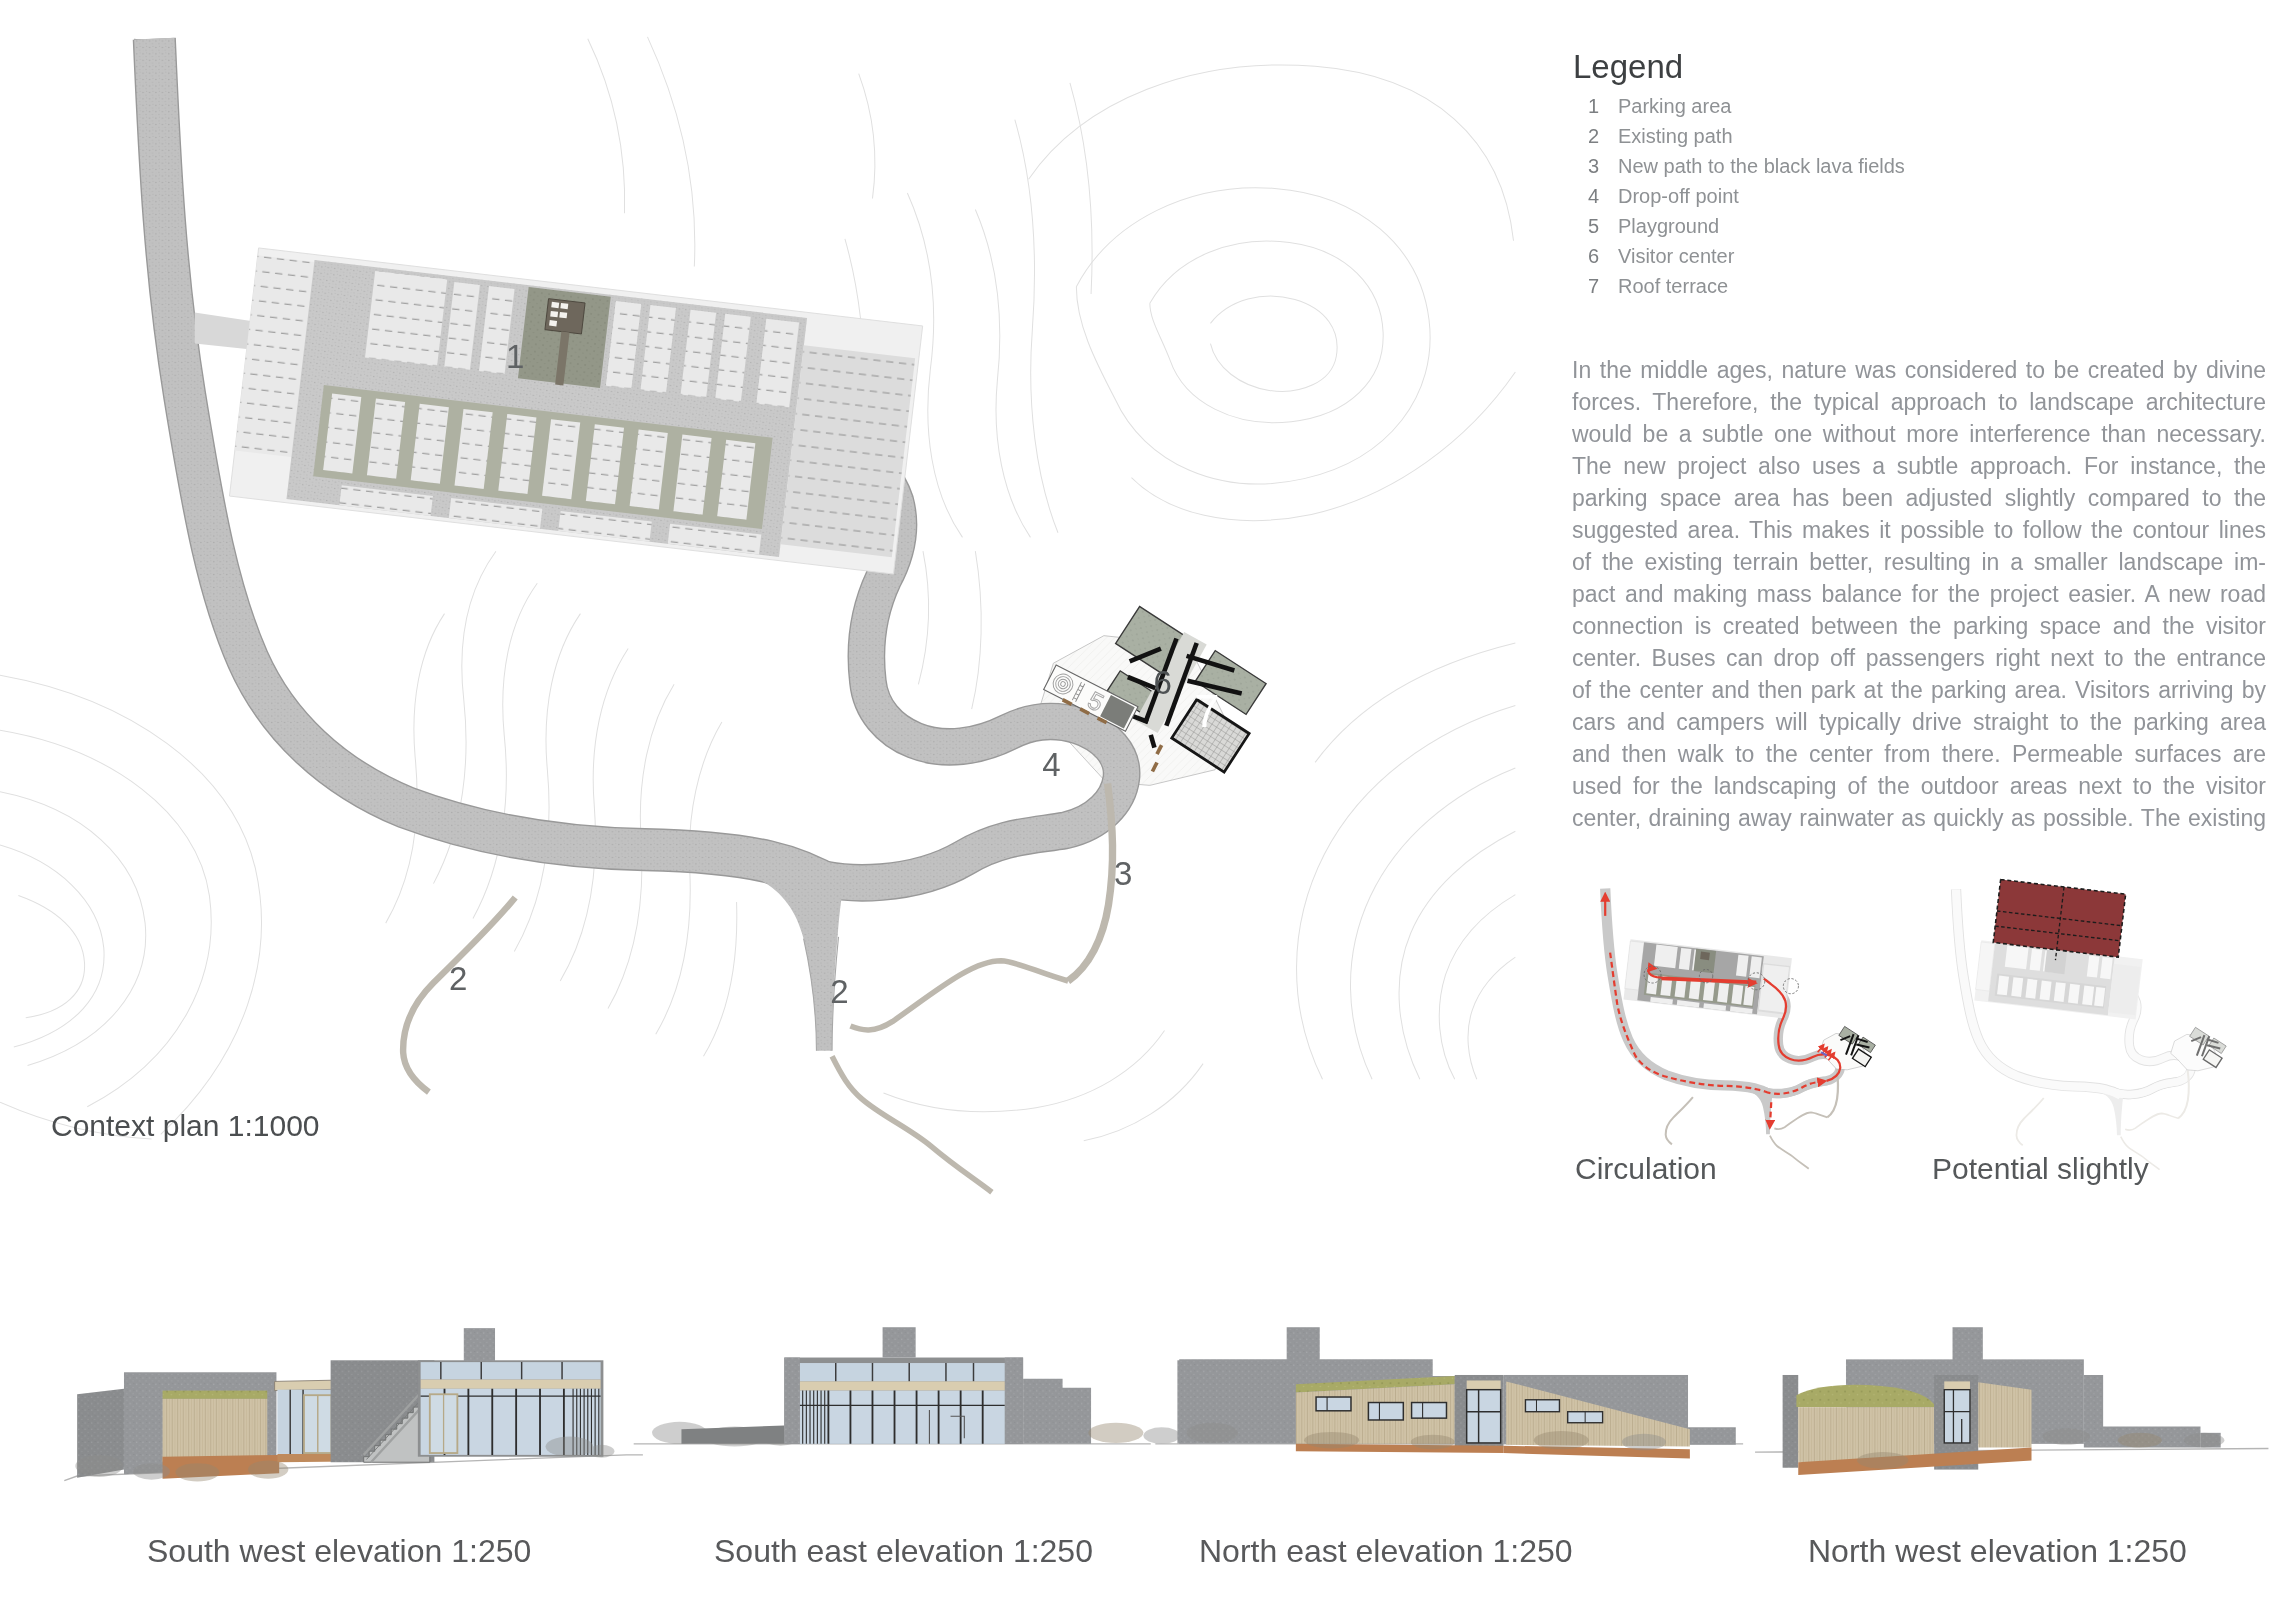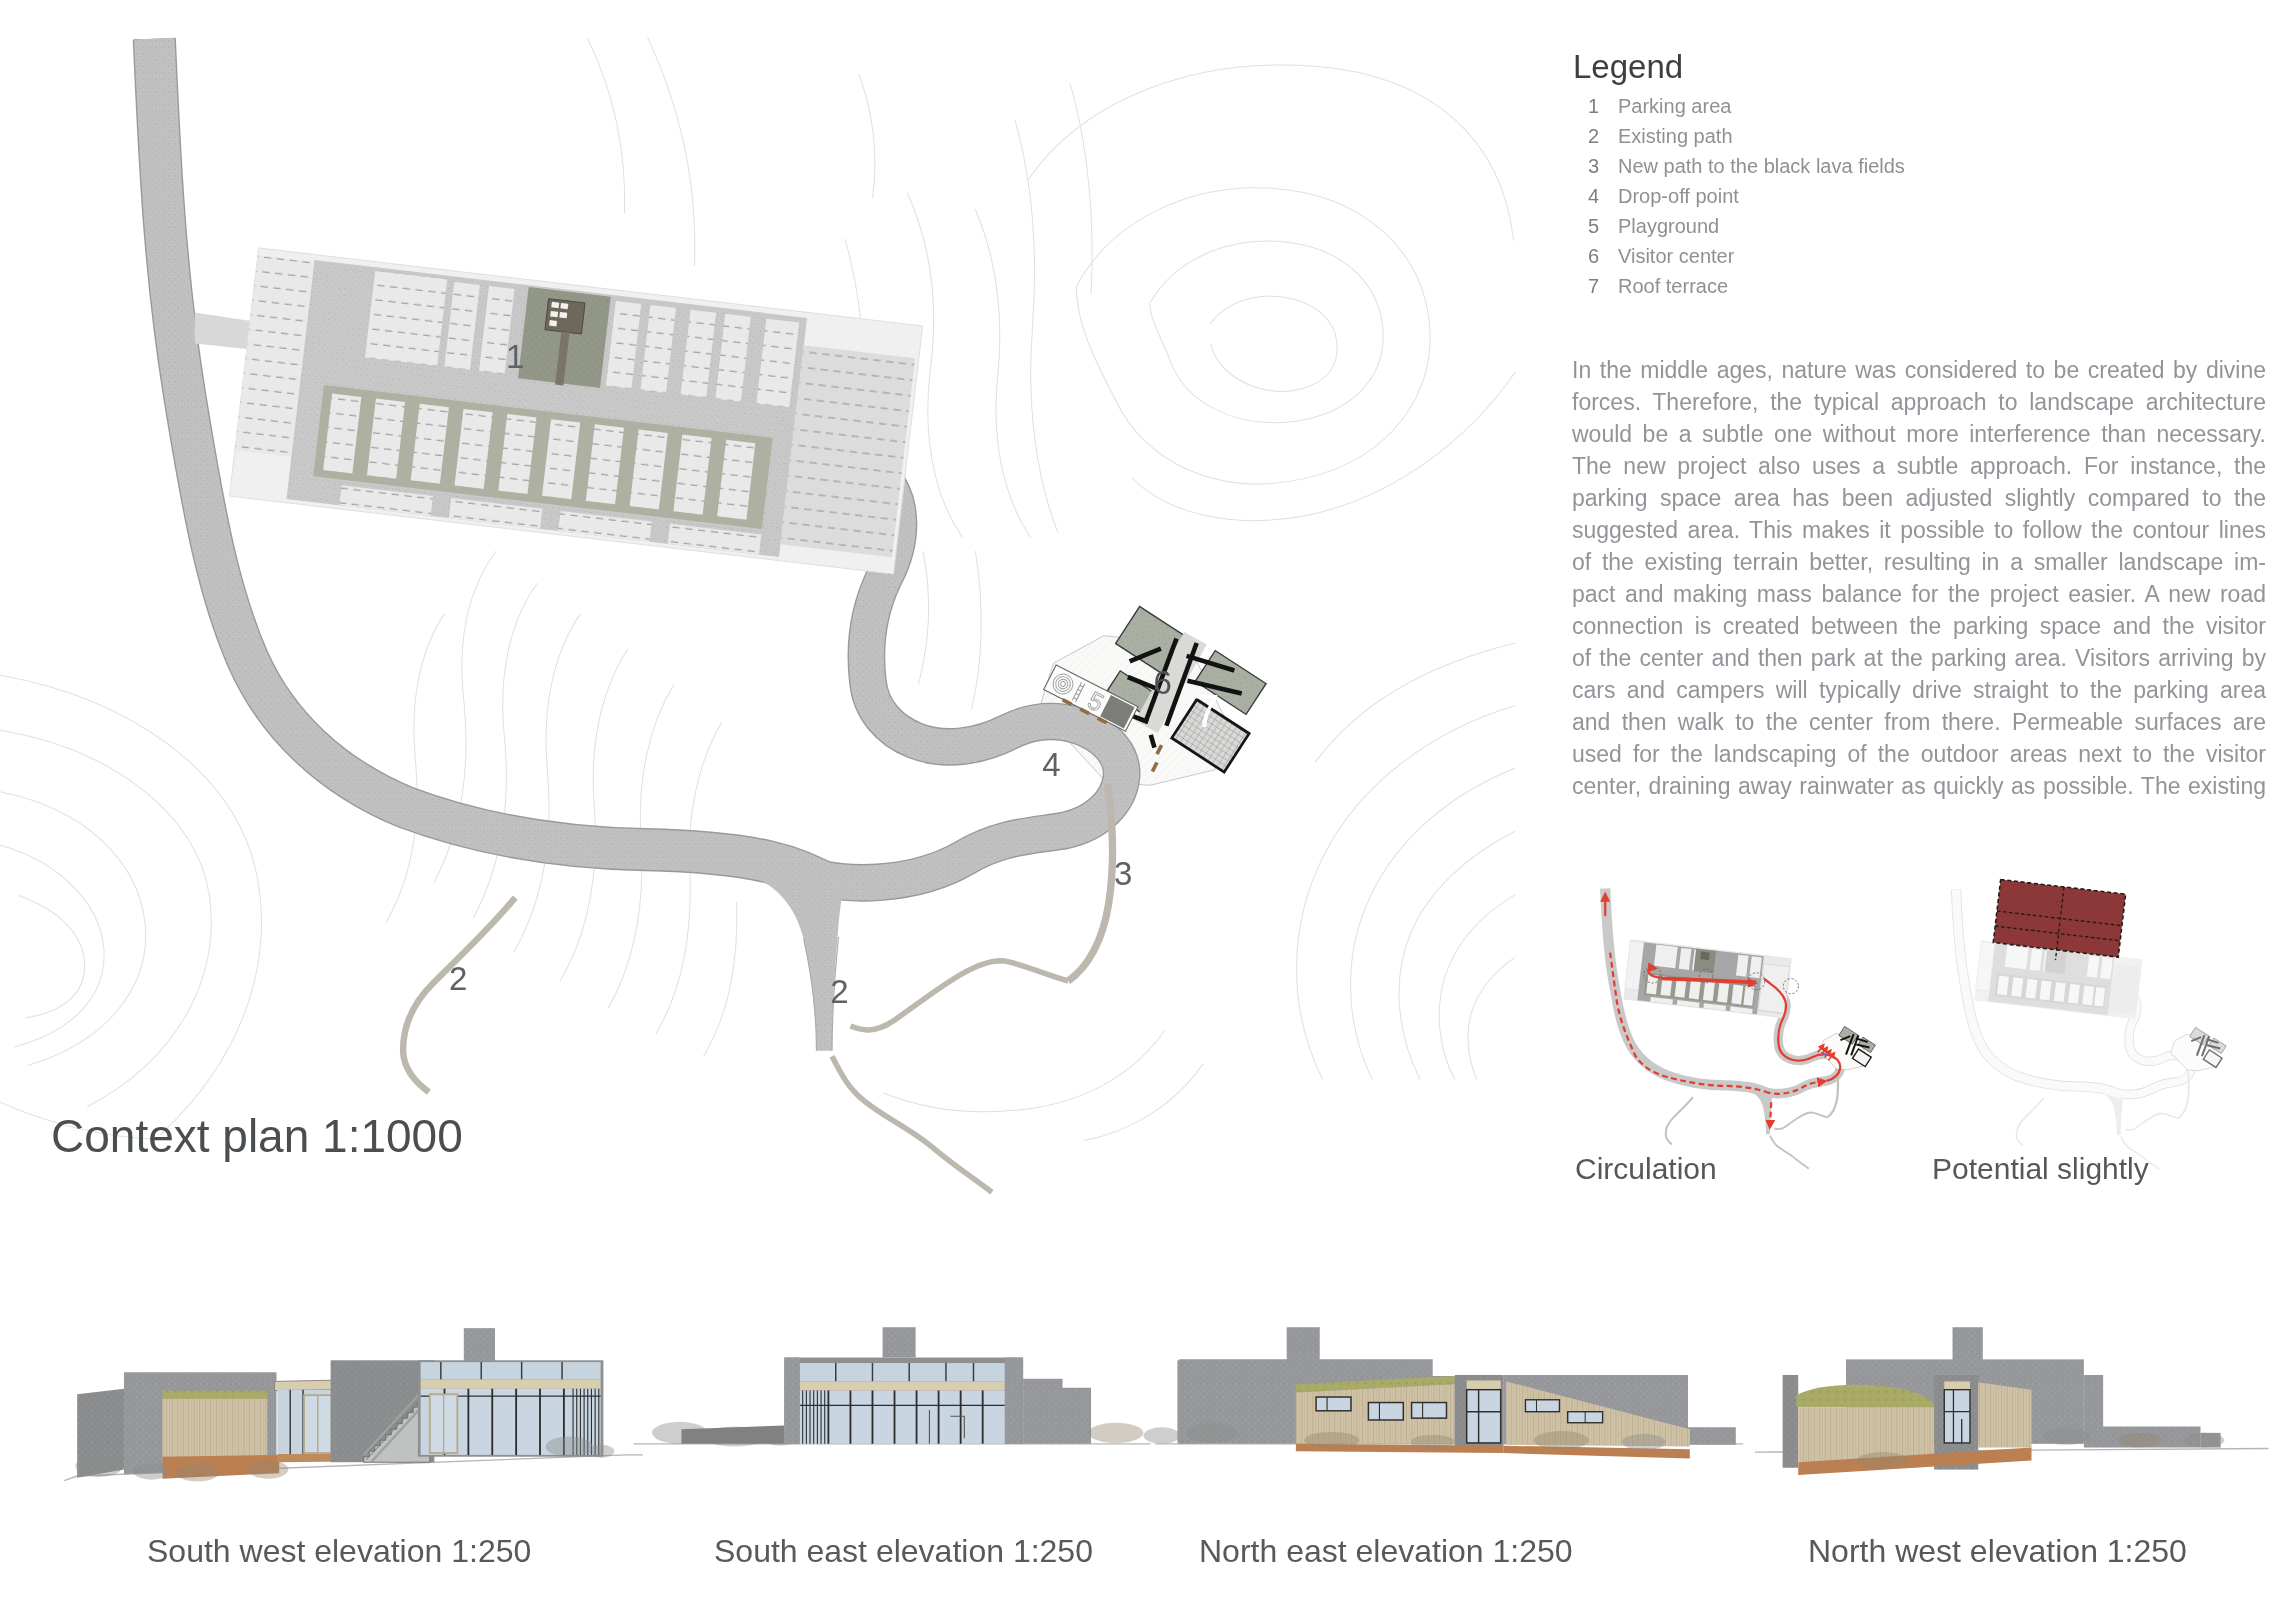--- a/index.html
+++ b/index.html
@@ -5,21 +5,21 @@
   html,body{margin:0;padding:0;background:#fff;}
   body{width:2296px;height:1624px;position:relative;overflow:hidden;
        font-family:"Liberation Sans", sans-serif;}
   .abs{position:absolute;}
   #legendTitle{left:1573px;top:48px;font-size:33px;color:#3d4042;}
   .leg{left:1573px;width:551px;font-size:20px;color:#8e9194;line-height:30px;}
   .leg .n{display:inline-block;width:26px;text-align:right;color:#7c7f82;margin-right:19px;}
   #para{left:1572px;top:354px;width:694px;font-size:23px;line-height:32px;color:#919499;}
   #para div{text-align:justify;text-align-last:justify;}
   #para div.last{text-align-last:left;}
-  #ctxTitle{left:51px;top:1109px;font-size:46px;color:#4b4e50;}
+  #ctxTitle{left:51px;top:1109px;font-size:30px;color:#4b4e50;}
   .miniLab{font-size:30px;color:#55585a;}
   .cap{font-size:32px;color:#58595b;}
 </style>
 </head>
 <body>
 
 <div class="abs" id="planwrap" style="left:0;top:0;">
 <svg width="2296" height="1624" viewBox="0 0 2500 1768">
   <defs>
     <pattern id="stall" width="14" height="16" patternUnits="userSpaceOnUse">
@@ -618,20 +618,21 @@
 <div class="abs" id="para">
 <div>In the middle ages, nature was considered to be created by divine</div>
 <div>forces. Therefore, the typical approach to landscape architecture</div>
 <div>would be a subtle one without more interference than necessary.</div>
 <div>The new project also uses a subtle approach. For instance, the</div>
 <div>parking space area has been adjusted slightly compared to the</div>
 <div>suggested area. This makes it possible to follow the contour lines</div>
 <div>of the existing terrain better, resulting in a smaller landscape im-</div>
 <div>pact and making mass balance for the project easier. A new road</div>
 <div>connection is created between the parking space and the visitor</div>
+<div>center. Buses can drop off passengers right next to the entrance</div>
 <div>of the center and then park at the parking area. Visitors arriving by</div>
 <div>cars and campers will typically drive straight to the parking area</div>
 <div>and then walk to the center from there. Permeable surfaces are</div>
 <div>used for the landscaping of the outdoor areas next to the visitor</div>
 <div>center, draining away rainwater as quickly as possible. The existing</div>
 </div>
 
 <div class="abs" id="ctxTitle">Context plan 1:1000</div>
 
 <div class="abs miniLab" style="left:1575px;top:1152px;">Circulation</div>

